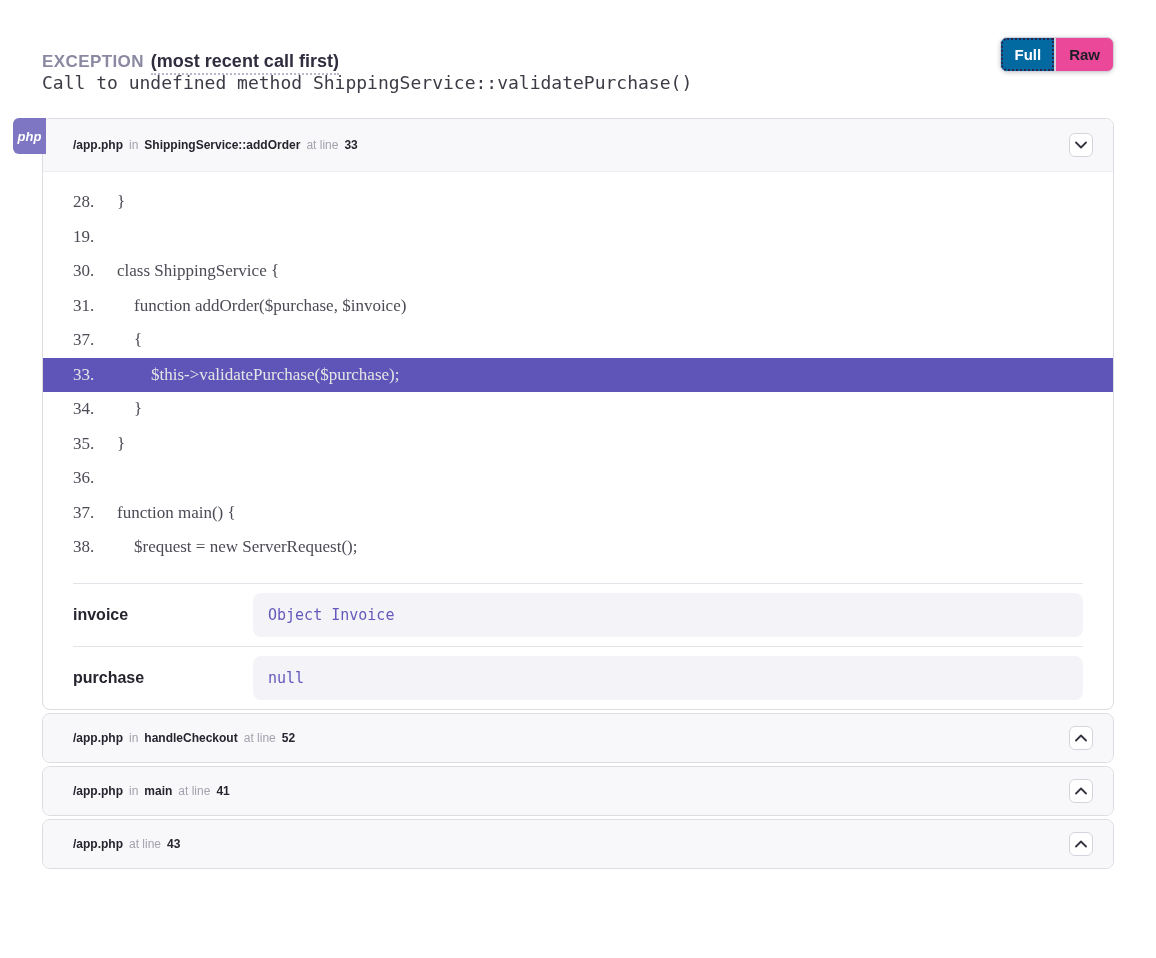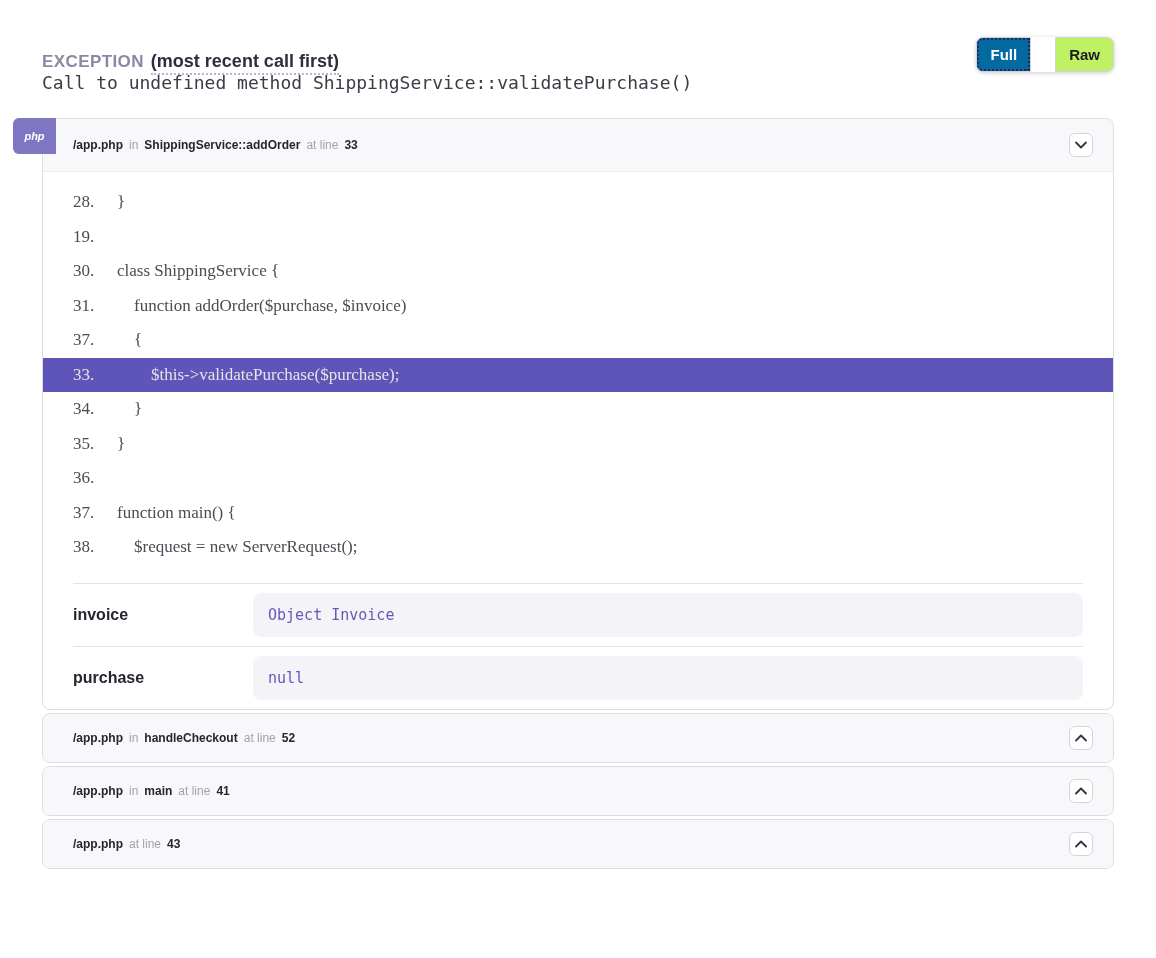--- a/index.html
+++ b/index.html
@@ -31,40 +31,40 @@
     font-family: "Liberation Sans", sans-serif;
     font-size: 15px; font-weight: 700;
     padding: 8px 13px; border: 1px solid #d2d2da; cursor: pointer;
   }
   .btn-full {
     background: #0369a1; color: #ffffff;
     border-radius: 7px 0 0 7px; border-color: #5e54b8;
     outline: 2px dotted #2a2550; outline-offset: -3px;
   }
   .btn-raw {
-    background: #bef264; color: #1e1e28;
-    border-radius: 0 7px 7px 0; border-left: none; margin-left: 24px;
+    background: #ec4899; color: #1e1e28;
+    border-radius: 0 7px 7px 0; border-left: none;
   }
 
   
   h1 { font-size: 25px; font-weight: 700; color: #1c1b26; margin: 27px 0 11px 0; }
   .msg {
     font-family: "DejaVu Sans Mono", monospace;
     font-size: 18px; color: #3c3b46; white-space: pre;
   }
 
   
   .trace { position: relative; margin-top: 25px; }
   .php-badge {
     position: absolute; left: -29px; top: 0;
-    width: 43px; height: 36px;
+    width: 33px; height: 36px;
     background: #7e76c2; color: #ffffff;
     border-radius: 6px 0 0 6px;
     display: flex; align-items: center; justify-content: center;
-    font-size: 11px; font-weight: 700; font-style: italic;
+    font-size: 13px; font-weight: 700; font-style: italic;
   }
   .card {
     border: 1px solid #dcdce3; border-radius: 8px;
     background: #ffffff; margin-bottom: 3px; overflow: hidden;
   }
   .fh {
     display: flex; align-items: center;
     background: #f8f8fa;
     padding: 0 20px 0 30px;
     font-size: 12px; cursor: pointer;

